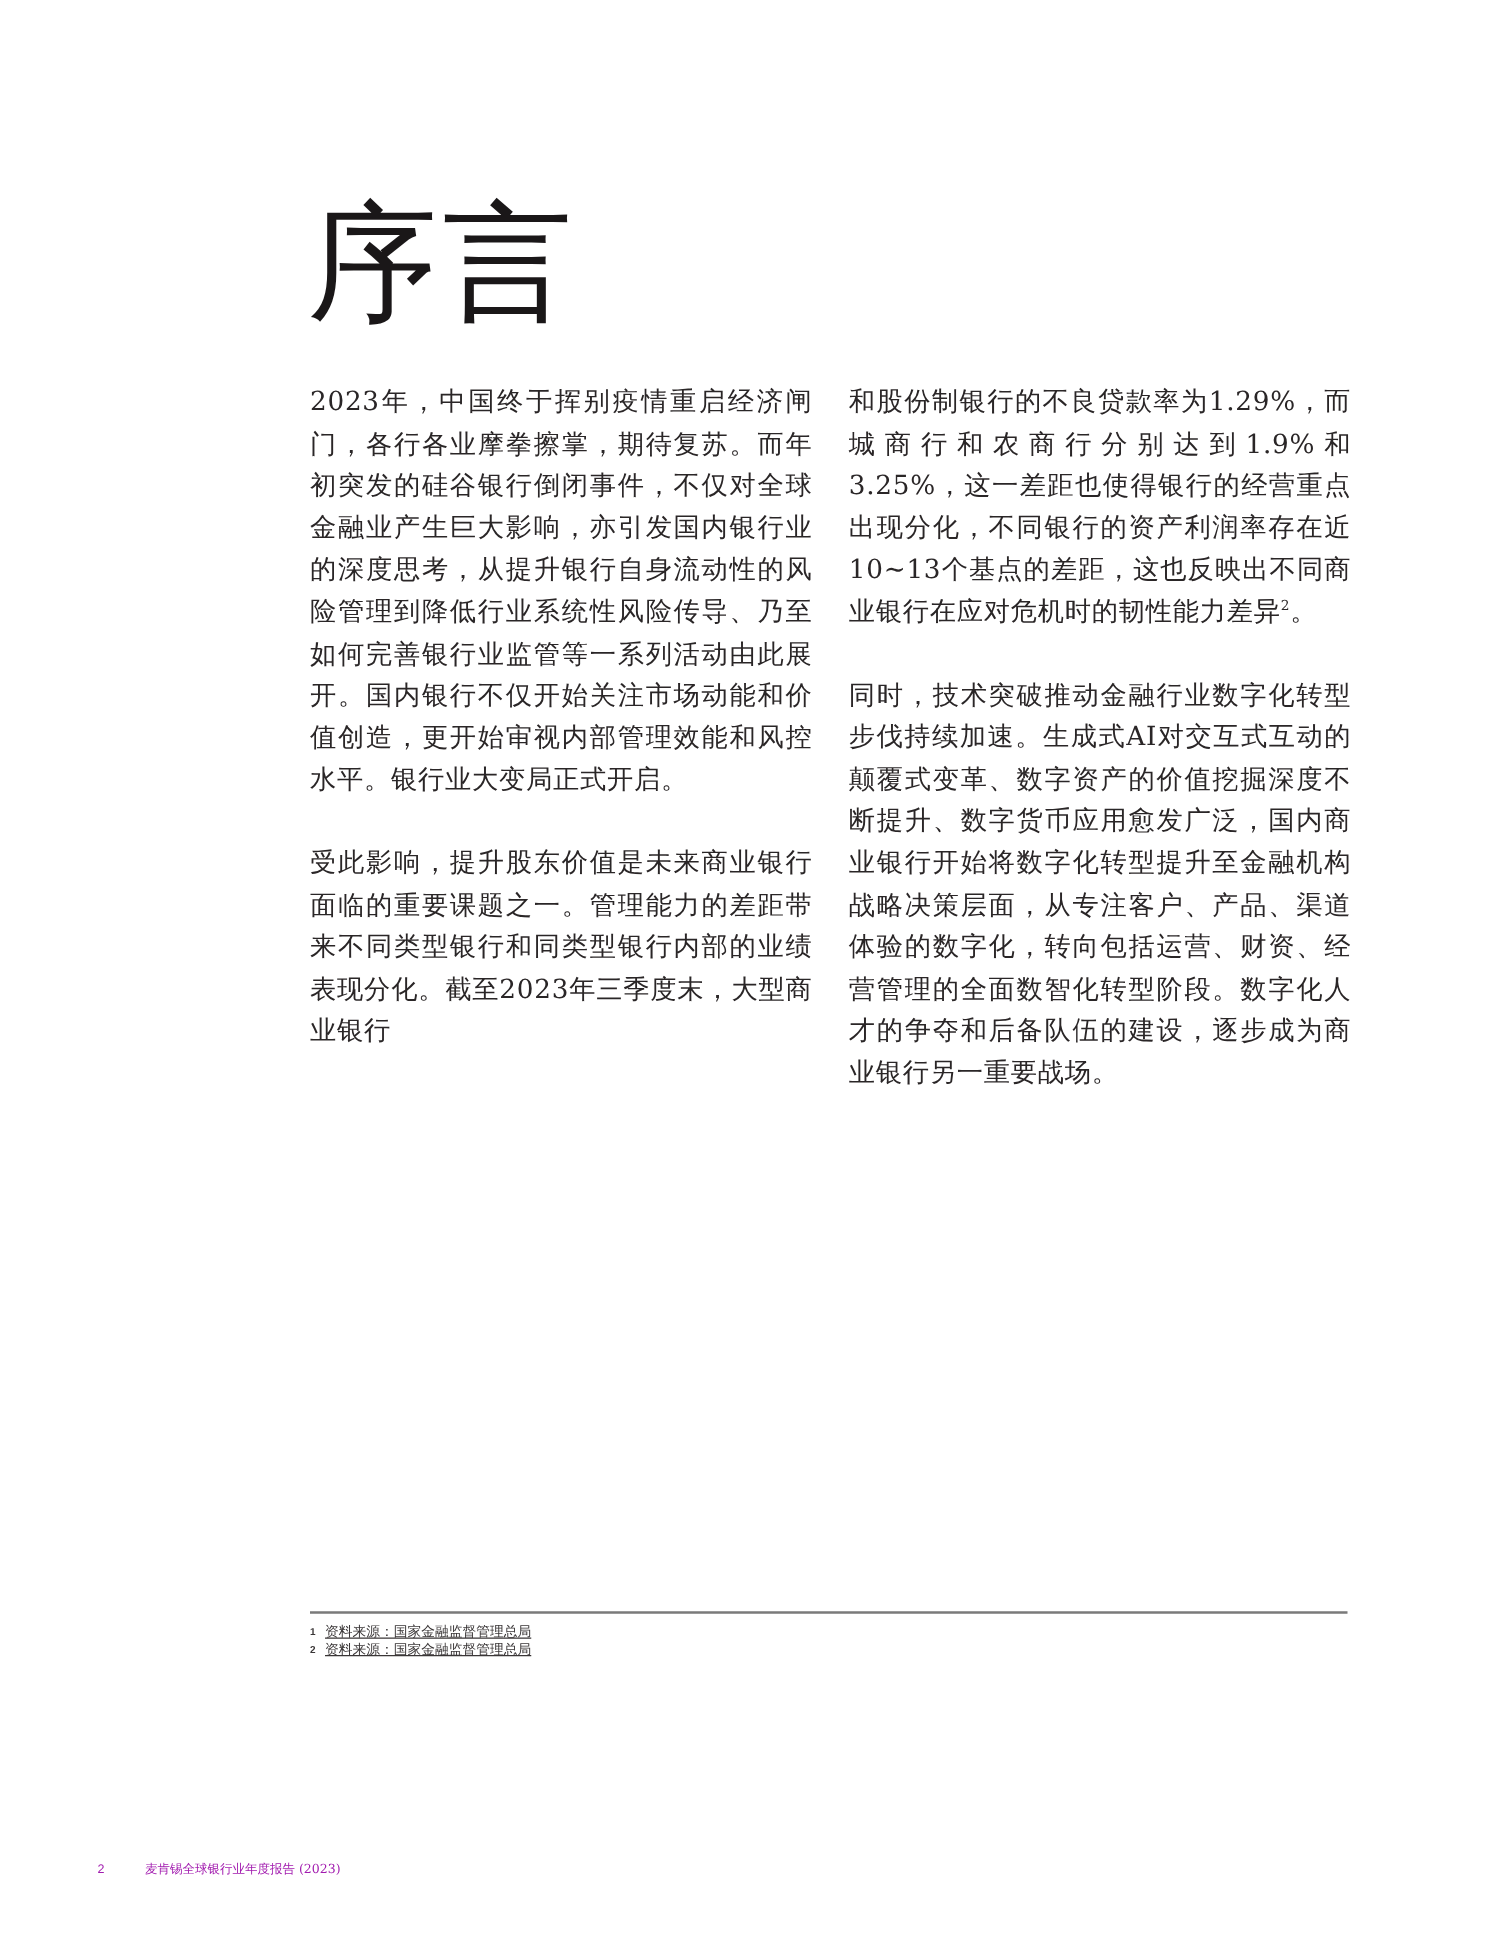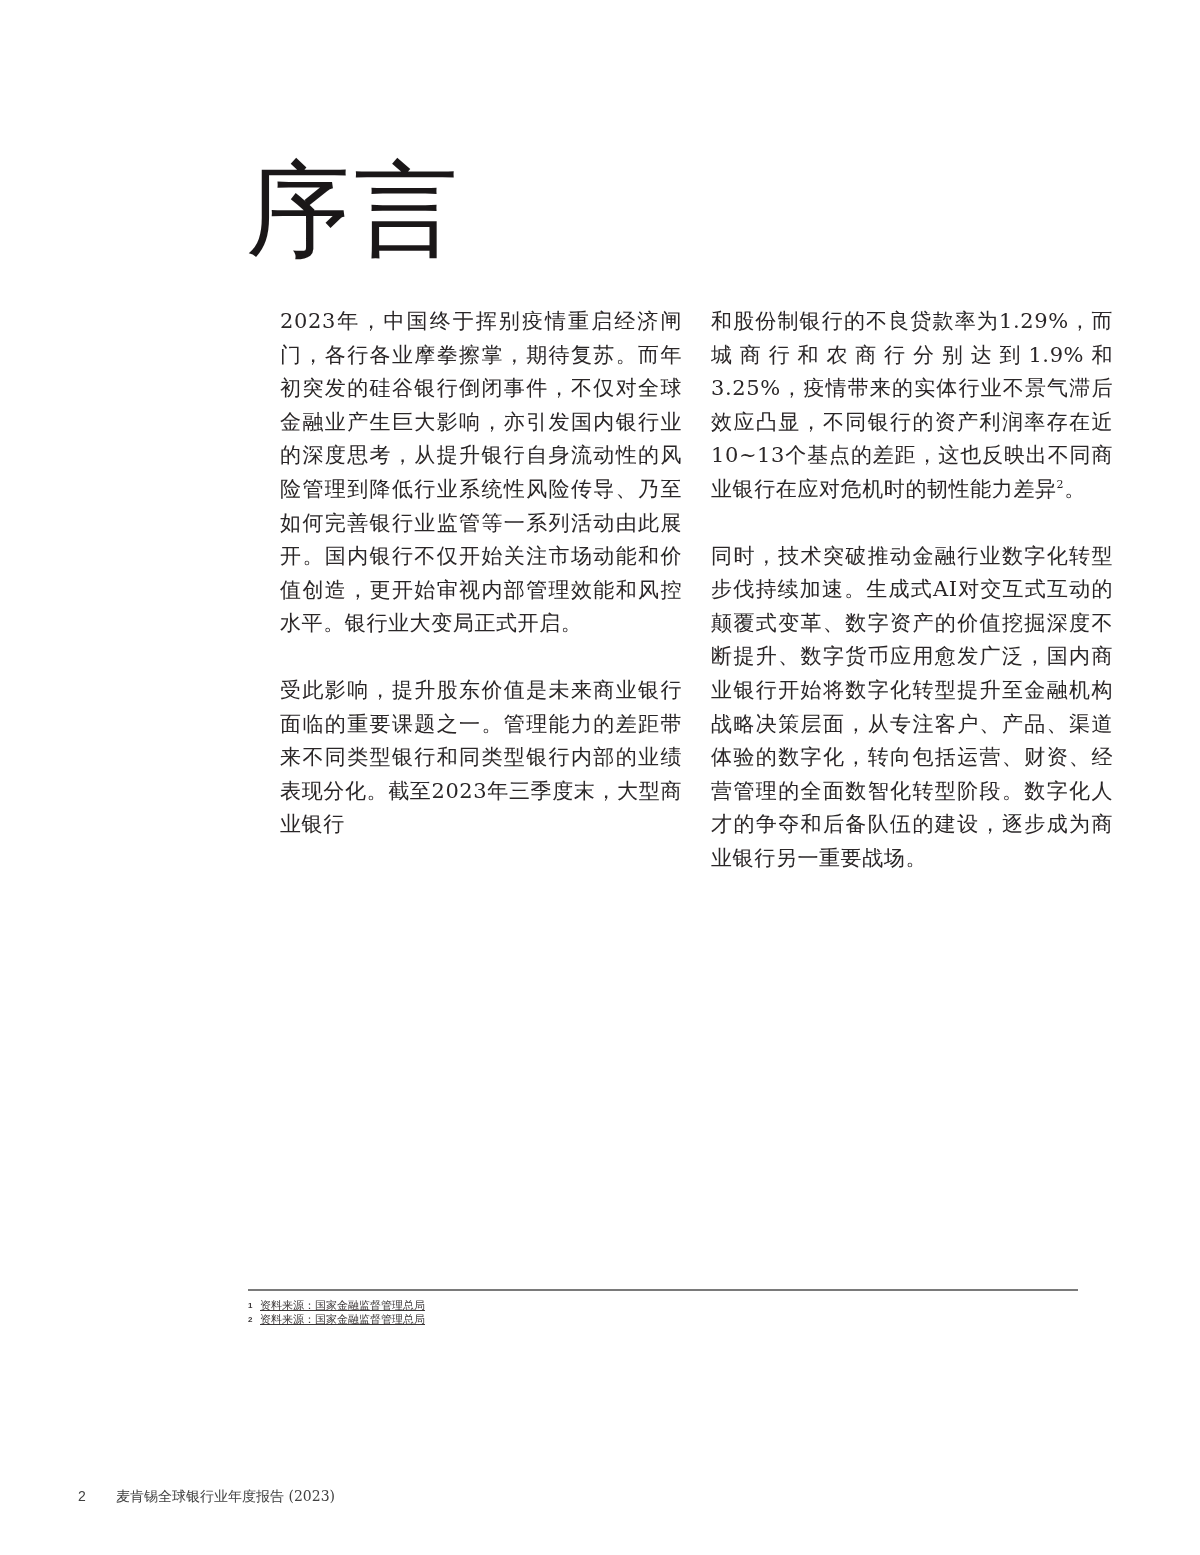--- a/index.html
+++ b/index.html
@@ -23,21 +23,20 @@
       line-height: 120px;
       font-weight: normal;
       letter-spacing: 4px;
       color: #1a1718;
       margin: 0;
     }
     .column {
       position: absolute;
       top: 305px;
       width: 402px;
-      margin-left: 32px;
     }
     .col-left { left: 248px; }
     .col-right { left: 679px; }
     .para {
       margin: 0 0 33px 0;
       font-size: 21px;
       line-height: 33.6px;
       letter-spacing: 0.6px;
       text-align: justify;
       text-justify: inter-character;
@@ -73,43 +72,43 @@
       width: 12px;
       font-family: "Liberation Sans", sans-serif;
       font-size: 8px;
       font-weight: bold;
       vertical-align: top;
     }
     .page-footer {
       position: absolute;
       left: 78px;
       top: 1487px;
-      font-size: 14px;
+      font-size: 10px;
       line-height: 18px;
-      color: #404040;
+      color: #a21caf;
       white-space: nowrap;
     }
     .page-num {
       display: inline-block;
       width: 38px;
       font-family: "Liberation Sans", sans-serif;
     }
   </style>
 </head>
 <body>
 
 <h1 class="title">序言</h1>
 
 <div class="column col-left">
   <p class="para">2023年，中国终于挥别疫情重启经济闸门，各行各业摩拳擦掌，期待复苏。而年初突发的硅谷银行倒闭事件，不仅对全球金融业产生巨大影响，亦引发国内银行业的深度思考，从提升银行自身流动性的风险管理到降低行业系统性风险传导、乃至如何完善银行业监管等一系列活动由此展开。国内银行不仅开始关注市场动能和价值创造，更开始审视内部管理效能和风控水平。银行业大变局正式开启。</p>
   <p class="para">受此影响，提升股东价值是未来商业银行面临的重要课题之一。管理能力的差距带来不同类型银行和同类型银行内部的业绩表现分化。截至2023年三季度末，大型商业银行</p>
 </div>
 
 <div class="column col-right">
-  <p class="para"><span>和股份制银行的不良贷款率为1.29%，而城商行和农商行分别达到1.9%和3.25%，疫情带来的实体行业不景气滞后效应凸显，不同银行的资产利润率存在近10~13个基点的差距，这也反映出不同商业银行在应对危机时的韧性能力差异</span><sup>2</sup><span>。</span></p>
+  <p class="para"><span>和股份制银行的不良贷款率为1.29%，而城商行和农商行分别达到1.9%和3.25%，这一差距也使得银行的经营重点出现分化，不同银行的资产利润率存在近10~13个基点的差距，这也反映出不同商业银行在应对危机时的韧性能力差异</span><sup>2</sup><span>。</span></p>
   <p class="para">同时，技术突破推动金融行业数字化转型步伐持续加速。生成式AI对交互式互动的颠覆式变革、数字资产的价值挖掘深度不断提升、数字货币应用愈发广泛，国内商业银行开始将数字化转型提升至金融机构战略决策层面，从专注客户、产品、渠道体验的数字化，转向包括运营、财资、经营管理的全面数智化转型阶段。数字化人才的争夺和后备队伍的建设，逐步成为商业银行另一重要战场。</p>
 </div>
 
 <div class="rule"></div>
 
 <div class="footnotes">
   <div class="footnote">
     <span class="fn-num">1</span><span>资料来源：国家金融监督管理总局</span>
   </div>
   <div class="footnote">

